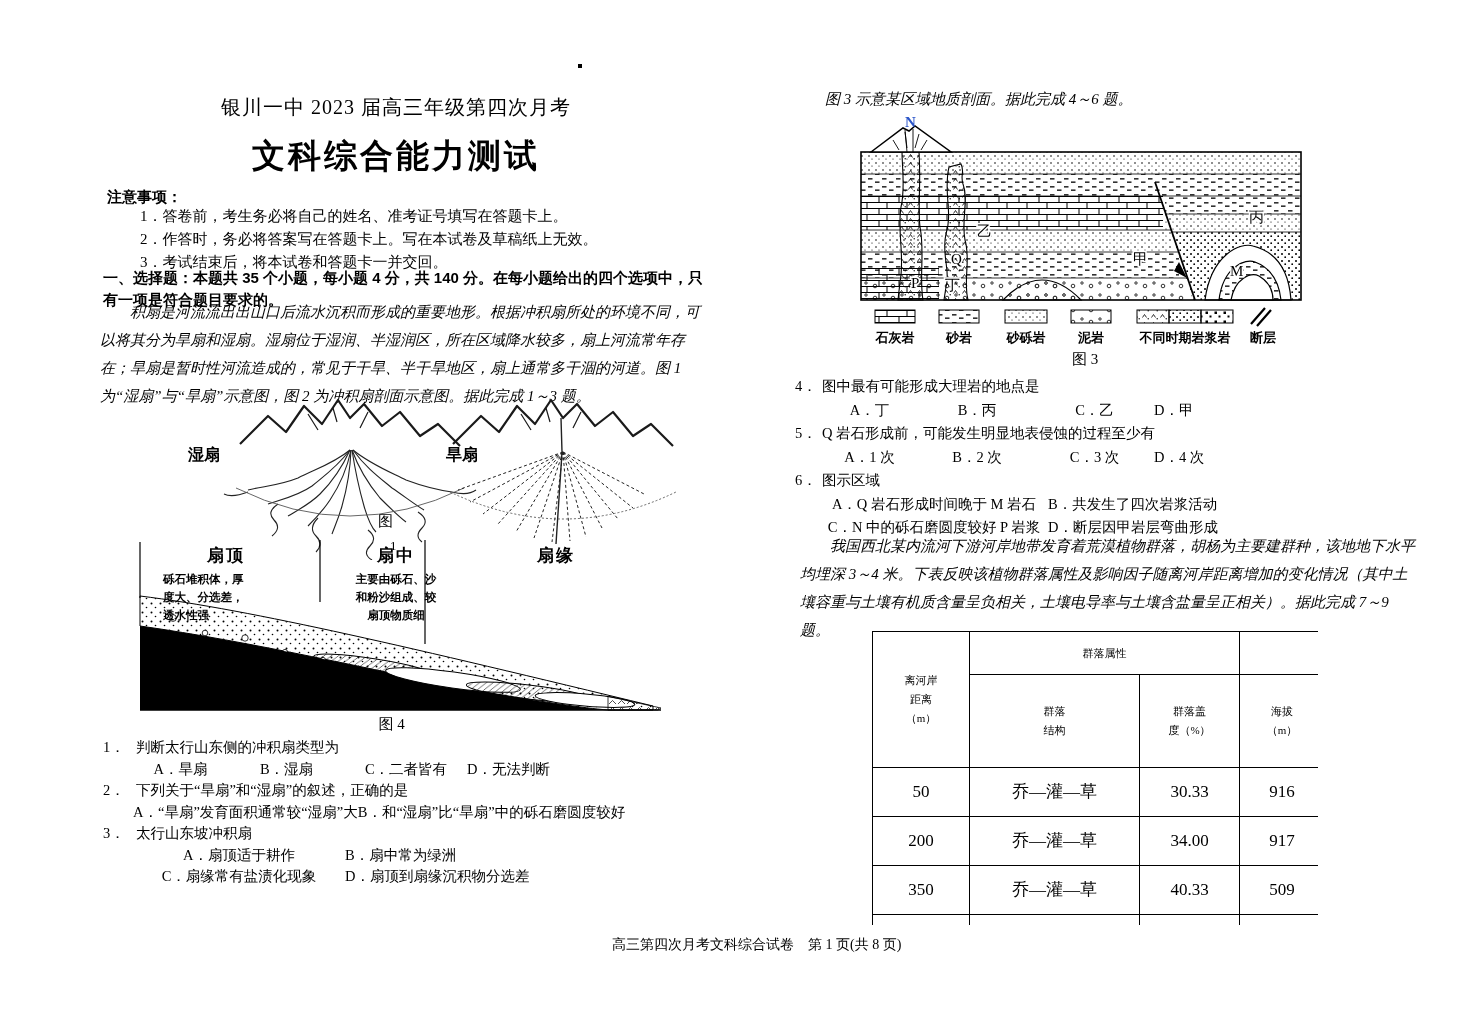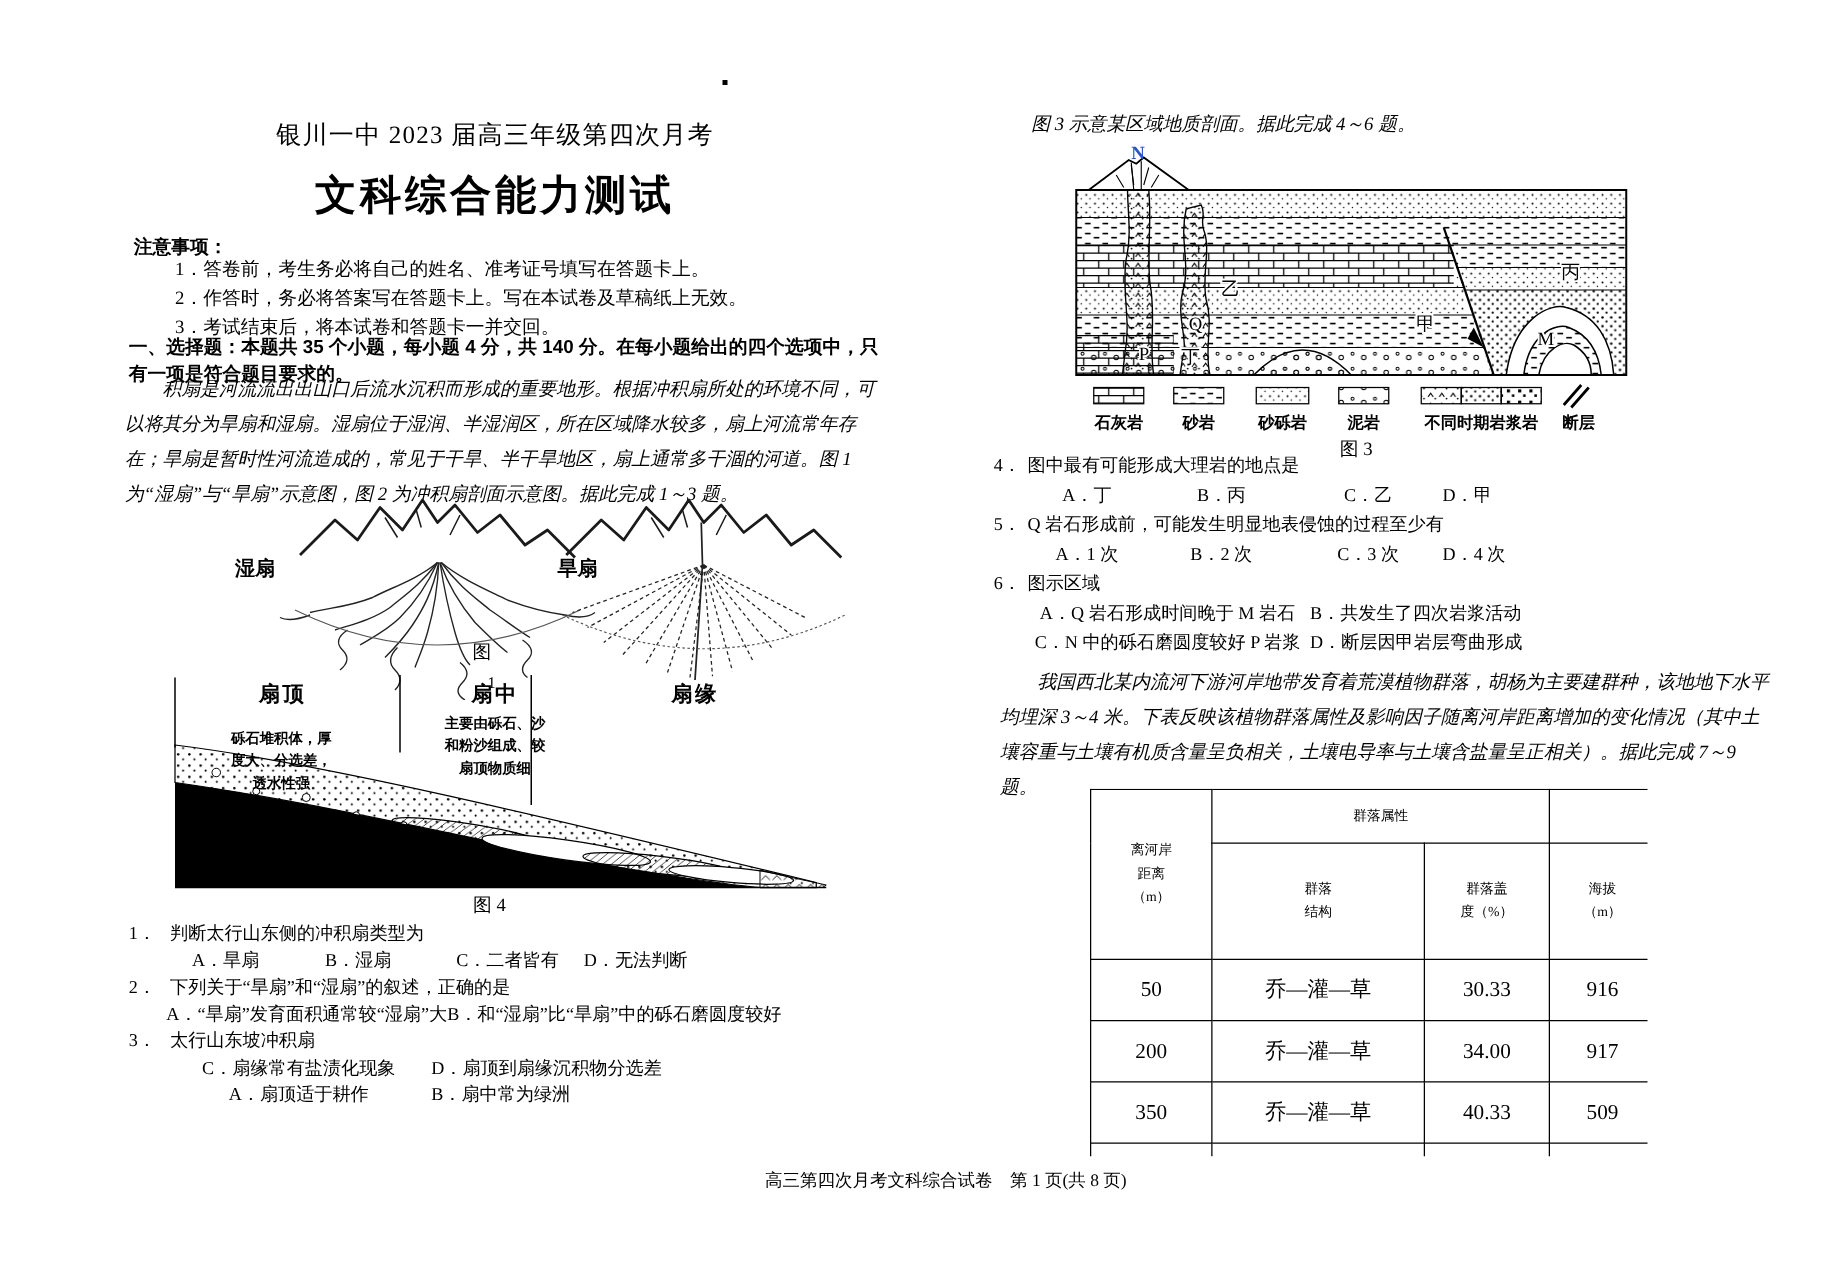--- a/index.html
+++ b/index.html
@@ -146,39 +146,39 @@
     <g stroke="#000" stroke-width="1">
       <ellipse cx="262" cy="128" rx="62" ry="7" fill="url(#phh)" transform="rotate(9 262 128)"></ellipse>
       <ellipse cx="340" cy="142" rx="68" ry="8" fill="#fff" transform="rotate(8 340 142)"></ellipse>
       <ellipse cx="415" cy="154" rx="62" ry="7" fill="url(#phh)" transform="rotate(6.5 415 154)"></ellipse>
       <ellipse cx="472" cy="162" rx="50" ry="6" fill="#fff" transform="rotate(5 472 162)"></ellipse>
     </g>
     <path d="M495,158 C510,162 530,166 548,170 L545,172 L495,172 Z" fill="url(#pch)" stroke="#000" stroke-width="0.8"></path>
     <path d="M27,172 H548" stroke="#000" stroke-width="1.3"></path>
   </svg>
   <div class="zt" style="left:94px;top:6px;">扇顶</div>
-  <div class="zd" style="left:50px;top:33px;width:124px;text-align:center;margin-top:12px;">砾石堆积体，厚
+  <div class="zd" style="left:50px;top:33px;width:124px;">砾石堆积体，厚
 度大、分选差，
 透水性强</div>
   <div class="zt" style="left:264px;top:6px;">扇中</div>
   <div class="zd" style="left:222px;top:33px;width:122px;text-align:center;">主要由砾石、沙
 和粉沙组成、较
 扇顶物质细</div>
   <div class="zt" style="left:424px;top:6px;">扇缘</div>
   <div class="abs figcap" style="left:0;right:0;top:177px;text-align:center;">图 4</div>
 </div>
 
 <div class="abs lqs" style="left:103px;top:737px;width:620px;">
   <div class="ql"><span class="qnum">1．</span><span>判断太行山东侧的冲积扇类型为</span></div>
   <div class="ql opts"><span class="o w95">A．旱扇</span><span class="o w117">B．湿扇</span><span class="o w122">C．二者皆有</span><span class="o">D．无法判断</span></div>
   <div class="ql"><span class="qnum">2．</span><span>下列关于“旱扇”和“湿扇”的叙述，正确的是</span></div>
   <div class="ql opts"><span class="o w212">A．“旱扇”发育面积通常较“湿扇”大</span><span class="o">B．和“湿扇”比“旱扇”中的砾石磨圆度较好</span></div>
   <div class="ql"><span class="qnum">3．</span><span>太行山东坡冲积扇</span></div>
+  <div class="ql opts"><span class="o w212">A．扇顶适于耕作</span><span class="o">B．扇中常为绿洲</span></div>
   <div class="ql opts"><span class="o w212">C．扇缘常有盐渍化现象</span><span class="o">D．扇顶到扇缘沉积物分选差</span></div>
-  <div class="ql opts"><span class="o w212">A．扇顶适于耕作</span><span class="o">B．扇中常为绿洲</span></div>
 </div>
 
 <div class="abs lead" style="left:825px;top:90px;">图 3 示意某区域地质剖面。据此完成 4～6 题。</div>
 
 <div class="abs" style="left:853px;top:112px;width:460px;height:258px;">
   <svg width="460" height="258" viewBox="0 0 460 258">
     <defs>
       <pattern id="pd" width="7" height="7" patternUnits="userSpaceOnUse">
         <circle cx="2" cy="2" r="0.8" fill="#000"></circle>
           <circle cx="5" cy="5" r="0.6" fill="#000"></circle>
@@ -266,21 +266,21 @@
     <text class="lglb" x="42" y="230" text-anchor="middle">石灰岩</text>
     <text class="lglb" x="106" y="230" text-anchor="middle">砂岩</text>
     <text class="lglb" x="173" y="230" text-anchor="middle">砂砾岩</text>
     <text class="lglb" x="238" y="230" text-anchor="middle">泥岩</text>
     <text class="lglb" x="332" y="230" text-anchor="middle">不同时期岩浆岩</text>
     <text class="lglb" x="410" y="230" text-anchor="middle">断层</text>
     <text x="232" y="252" font-size="15" text-anchor="middle">图 3</text>
   </svg>
 </div>
 
-<div class="abs rqs" style="left:795px;top:362px;width:640px;">
+<div class="abs rqs" style="left:795px;top:375px;width:640px;">
   <div class="ql"><span class="qnum">4．</span><span>图中最有可能形成大理岩的地点是</span></div>
   <div class="ql opts"><span class="o w99">A．丁</span><span class="o w116">B．丙</span><span class="o w119">C．乙</span><span class="o">D．甲</span></div>
   <div class="ql"><span class="qnum">5．</span><span>Q 岩石形成前，可能发生明显地表侵蚀的过程至少有</span></div>
   <div class="ql opts"><span class="o w99">A．1 次</span><span class="o w116">B．2 次</span><span class="o w119">C．3 次</span><span class="o">D．4 次</span></div>
   <div class="ql"><span class="qnum">6．</span><span>图示区域</span></div>
   <div class="ql opts"><span class="o w228">A．Q 岩石形成时间晚于 M 岩石</span><span class="o">B．共发生了四次岩浆活动</span></div>
   <div class="ql opts"><span class="o w228">C．N 中的砾石磨圆度较好 P 岩浆</span><span class="o">D．断层因甲岩层弯曲形成</span></div>
 </div>
 
 <div class="abs psg" style="left:800px;top:532px;width:618px;">我国西北某内流河下游河岸地带发育着荒漠植物群落，胡杨为主要建群种，该地地下水平均埋深 3～4 米。下表反映该植物群落属性及影响因子随离河岸距离增加的变化情况（其中土壤容重与土壤有机质含量呈负相关，土壤电导率与土壤含盐量呈正相关）。据此完成 7～9 题。</div>

